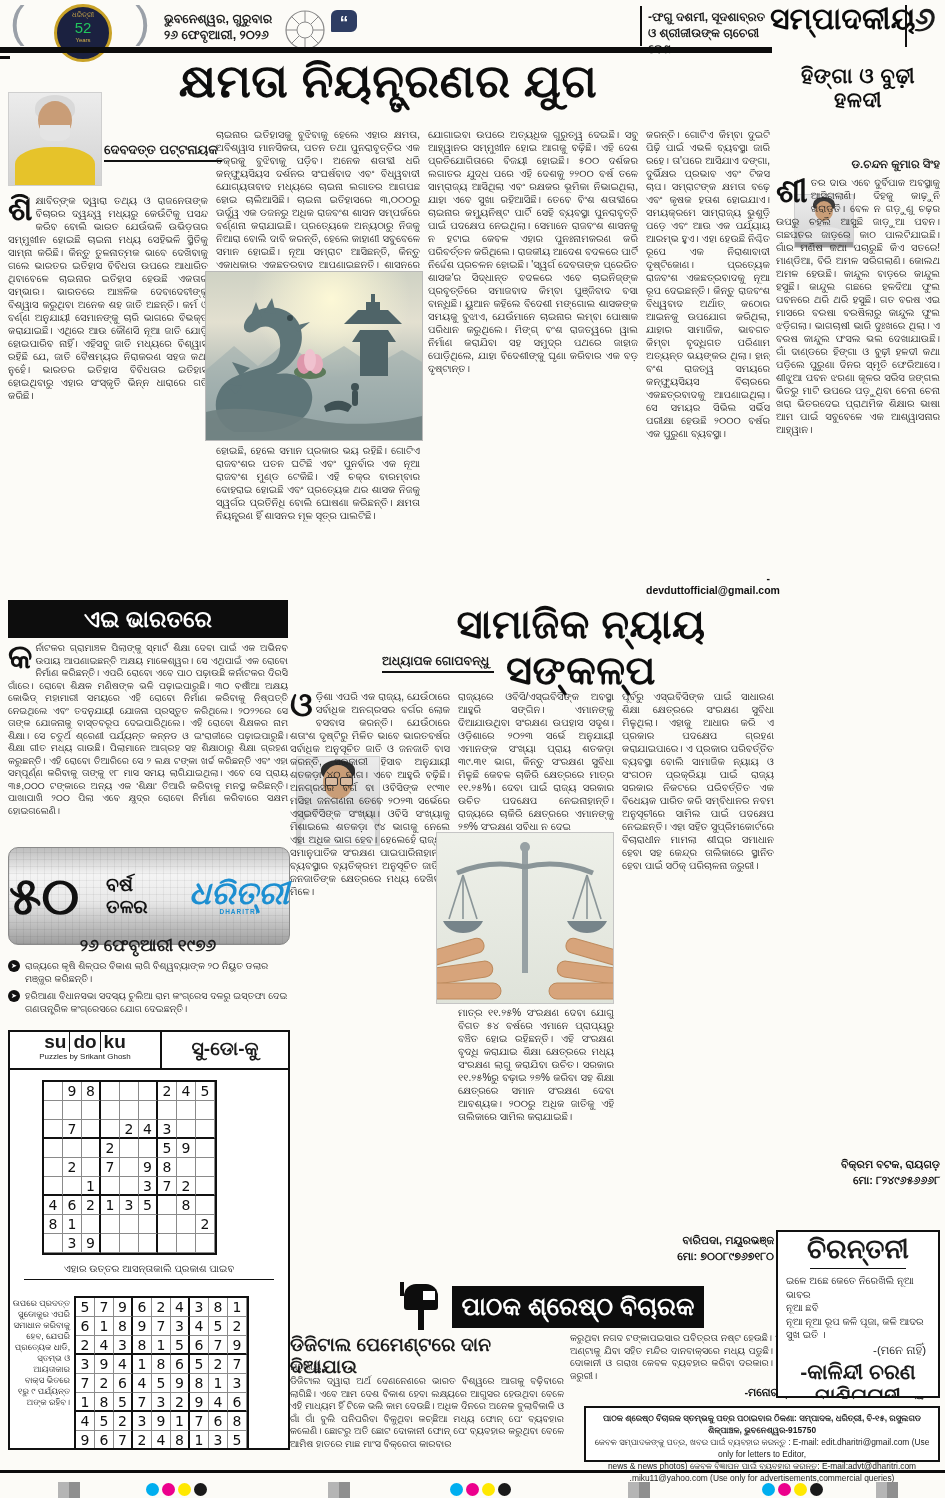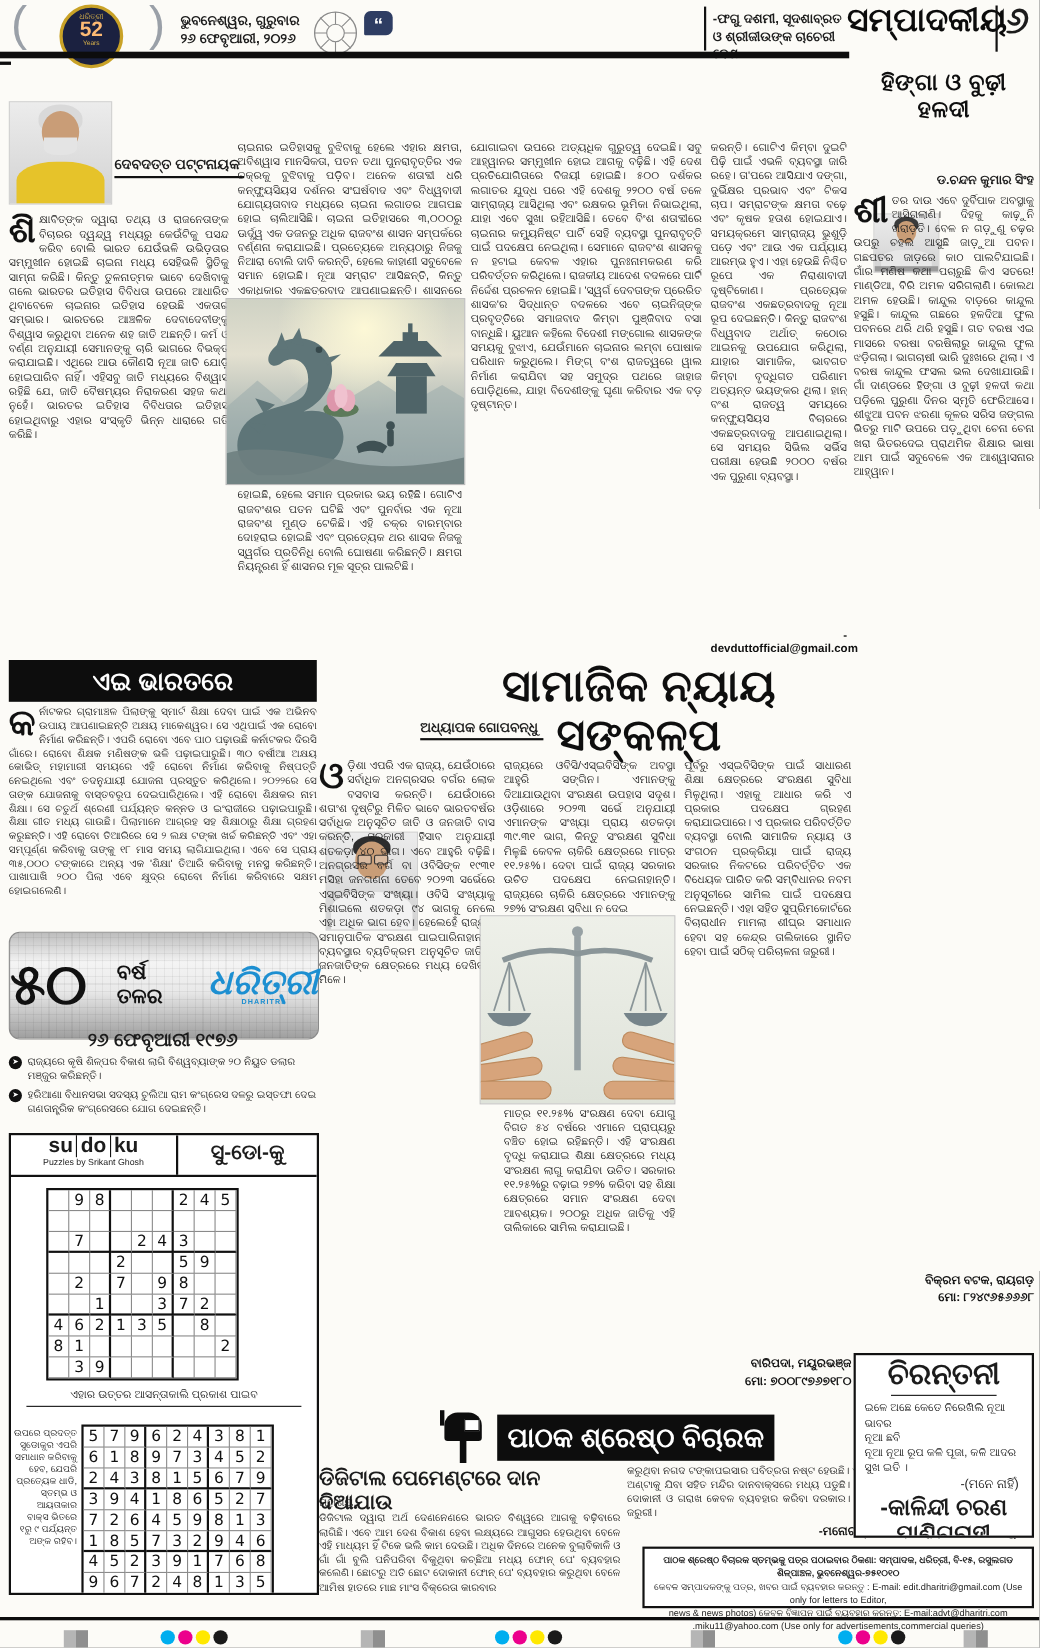--- a/index.html
+++ b/index.html
@@ -35,21 +35,21 @@
 </head>
 <body>
 
 <div id="page">
 
   <div class="abs" style="left:10px;top:3px;width:140px;height:54px;">
     <span class="abs" style="left:0;top:-6px;font-size:44px;color:#9aa0a8;">(</span>
     <span class="abs" style="right:0;top:-6px;font-size:44px;color:#9aa0a8;">)</span>
     <div class="abs" style="left:44px;top:1px;width:52px;height:52px;border-radius:50%;background:#1b2140;border:3px solid #c9a227;text-align:center;">
       <div style="color:#d8b24a;font-size:7px;margin-top:4px;">ଧରିତ୍ରୀ</div>
-      <div style="color:#fdba74;font-size:19px;font-weight:bold;line-height:18px;">52</div>
+      <div style="color:#22c55e;font-size:15px;font-weight:normal;line-height:18px;">52</div>
       <div style="color:#d8b24a;font-size:6px;">Years</div>
     </div>
   </div>
 
   <div class="abs" style="left:164px;top:11px;width:130px;text-align:left;font-weight:bold;font-size:12.5px;line-height:16px;">
     <div>ଭୁବନେଶ୍ୱର, ଗୁରୁବାର</div>
     <div>୨୬ ଫେବୃଆରୀ, ୨୦୨୬</div>
   </div>
 
   <svg class="abs" style="left:284px;top:9px;" width="42" height="42" viewBox="0 0 42 42">
@@ -74,20 +74,21 @@
 
   <div class="abs" style="left:648px;top:9px;width:120px;font-weight:bold;font-size:12px;line-height:16px;">-ଫଗୁ ଦଶମୀ, ସୂଦଶାବ୍ରତ ଓ ଶ୍ରୀଜୀଉଙ୍କ ଚାଚେରୀ ବେଶ</div>
 
   <div class="abs" style="left:770px;top:2px;width:132px;font-size:30px;font-weight:bold;color:#0b0b0b;">ସମ୍ପାଦକୀୟ</div>
   <div class="abs vrule" style="left:905px;top:5px;height:42px;"></div>
   <div class="abs" style="left:908px;top:0px;width:34px;font-size:34px;font-weight:bold;text-align:center;">୬</div>
 
   <div class="abs" style="left:0;top:47px;width:772px;height:6px;background:#0d0d0d;"></div>
   <div class="abs" style="left:0;top:56px;width:10px;height:3px;background:#0d0d0d;"></div>
 
+  <div class="abs headline" style="left:110px;top:54px;width:556px;font-size:46px;">କ୍ଷମତା ନିୟନ୍ତ୍ରଣର ଯୁଗ</div>
 
   <div class="abs photo" style="left:8px;top:92px;width:92px;height:92px;">
     <div class="ph-hair" style="left:26px;top:2px;width:40px;height:26px;background:#d9d9d9;"></div>
     <div class="ph-head" style="left:29px;top:8px;width:34px;height:38px;"></div>
     <div class="ph-hair" style="left:31px;top:32px;width:30px;height:16px;background:#e4e4e4;border-radius:0 0 40% 40%;"></div>
     <div class="ph-shirt" style="left:6px;width:80px;height:38px;background:#e6c32a;"></div>
   </div>
   <div class="abs byline" style="left:104px;top:142px;width:118px;font-size:13px;">ଦେବଦତ୍ତ ପଟ୍ଟନାୟକ</div>
 
   <div class="abs jtext" style="left:8px;top:194px;width:200px;height:402px;">
@@ -412,21 +413,21 @@
   </div>
   <div class="abs banner-black" style="left:452px;top:1286px;width:252px;height:42px;font-size:25px;">ପାଠକ ଶ୍ରେଷ୍ଠ ବିଚାରକ</div>
 
   <div class="abs" style="left:290px;top:1334px;width:272px;font-size:19px;font-weight:bold;">ଡିଜିଟାଲ ପେମେଣ୍ଟରେ ଦାନ ଦିଆଯାଉ</div>
   <div class="abs" style="left:290px;top:1361px;font-size:10px;">ମହାଶୟ,</div>
   <div class="abs jtext" style="left:290px;top:1375px;width:274px;height:88px;font-size:9.5px;line-height:12.5px;">ଡିଜିଟାଲ ଦ୍ୱାରା ଅର୍ଥ ଦେଣନେଣରେ ଭାରତ ବିଶ୍ୱରେ ଆଗକୁ ବଢ଼ିବାରେ ଲାଗିଛି। ଏବେ ଆମ ଦେଶ ବିକାଶ ହେବା ଲକ୍ଷ୍ୟରେ ଆଗୁସର ହେଉଥିବା ବେଳେ ଏହି ମାଧ୍ୟମ ହିଁ ଟିକେ ଭଲି କାମ ଦେଉଛି। ଅଧିକ ଦିନରେ ଅନେକ ବୁଲାବିକାଳି ଓ ଗାଁ ଗାଁ ବୁଲି ପନିପରିବା ବିକୁଥିବା କଚ୍ଛିଆ ମଧ୍ୟ ଫୋନ୍ ପେ' ବ୍ୟବହାର କଲେଣି। ଛୋଟରୁ ଅତି ଛୋଟ ଦୋକାନୀ ଫୋନ୍ ପେ' ବ୍ୟବହାର କରୁଥିବା ବେଳେ ଆମିଷ ହାତରେ ମାଛ ମାଂସ ବିକ୍ରେତା କାରବାର</div>
   <div class="abs jtext" style="left:570px;top:1332px;width:370px;height:52px;font-size:9.5px;line-height:12.5px;">କରୁଥିବା ନଗଦ ଟଙ୍କାପଇସାର ପବିତ୍ରତା ନଷ୍ଟ ହେଉଛି। ଏ ହାତରୁ ସେ ହାତ ଗଲେ ରାଶି ମନ୍ଦିର ପୂଜକଙ୍କ ଅଣ୍ଟାକୁ ଯିବା ସହିତ ମନ୍ଦିର ଦାନବାକ୍ସରେ ମଧ୍ୟ ପଡୁଛି। ଡିଜିଟାଲ ଯୁଗରେ ମାଛ ମାଂସ କିଣାବିକା ବେଳେ ଦୋକାନୀ ଓ ଗରାଖ କେବଳ ବ୍ୟବହାର କରିବା ଦରକାର। ଏଭଳି ନିୟମ ପାଳନ ପାଇଁ ସରକାରୀ ଆଦେଶ ଜରୁରୀ।</div>
   <div class="abs signoff" style="left:570px;top:1386px;width:362px;font-size:11px;">-ମନୋରଞ୍ଜନ ପାତ୍ର, ଶୂନ୍ୟହଟ, ବାଲେଶ୍ୱର</div>
 
   <div class="abs contact-box" style="left:584px;top:1406px;width:356px;height:56px;">
-    <div style="font-weight:bold;">ପାଠକ ଶ୍ରେଷ୍ଠ ବିଚାରକ ସ୍ତମ୍ଭକୁ ପତ୍ର ପଠାଇବାର ଠିକଣା: ସମ୍ପାଦକ, ଧରିତ୍ରୀ, ବି-୧୫, ରସୁଲଗଡ ଶିଳ୍ପାଞ୍ଚଳ, ଭୁବନେଶ୍ୱର-୭୫୧୦୧୦</div>
+    <div style="font-weight:bold;">ପାଠକ ଶ୍ରେଷ୍ଠ ବିଚାରକ ସ୍ତମ୍ଭକୁ ପତ୍ର ପଠାଇବାର ଠିକଣା: ସମ୍ପାଦକ, ଧରିତ୍ରୀ, ବି-୧୫, ରସୁଲଗଡ ଶିଳ୍ପାଞ୍ଚଳ, ଭୁବନେଶ୍ୱର-915750</div>
     <div>କେବଳ ସମ୍ପାଦକଙ୍କୁ ପତ୍ର, ଖବର ପାଇଁ ବ୍ୟବହାର କରନ୍ତୁ : E-mail: edit.dharitri@gmail.com (Use only for letters to Editor,</div>
     <div>news &amp; news photos) କେବଳ ବିଜ୍ଞାପନ ପାଇଁ ବ୍ୟବହାର କରନ୍ତୁ: E-mail:advt@dharitri.com</div>
     <div>.miku11@yahoo.com (Use only for advertisements,commercial queries)</div>
   </div>
 
   <div class="abs" style="left:776px;top:1230px;width:164px;height:168px;border:2px solid #111;box-sizing:border-box;background:#fff;overflow:hidden;">
     <div style="text-align:center;font-size:27px;font-weight:bold;margin-top:2px;">ଚିରନ୍ତନୀ</div>
     <div style="width:96px;margin:3px auto 5px auto;border-top:1.5px solid #111;"></div>
     <div style="padding:0 8px;font-size:10px;line-height:13.5px;">
       <div>ଇଳେ ଅଛେ କେତେ ନିରେଖିଲି ନୂଆ ଭାବର</div>

